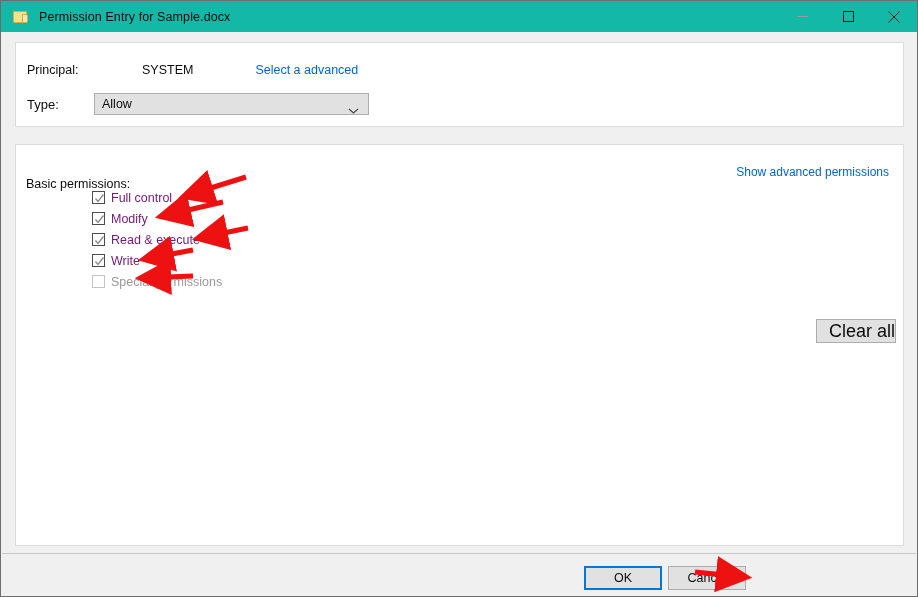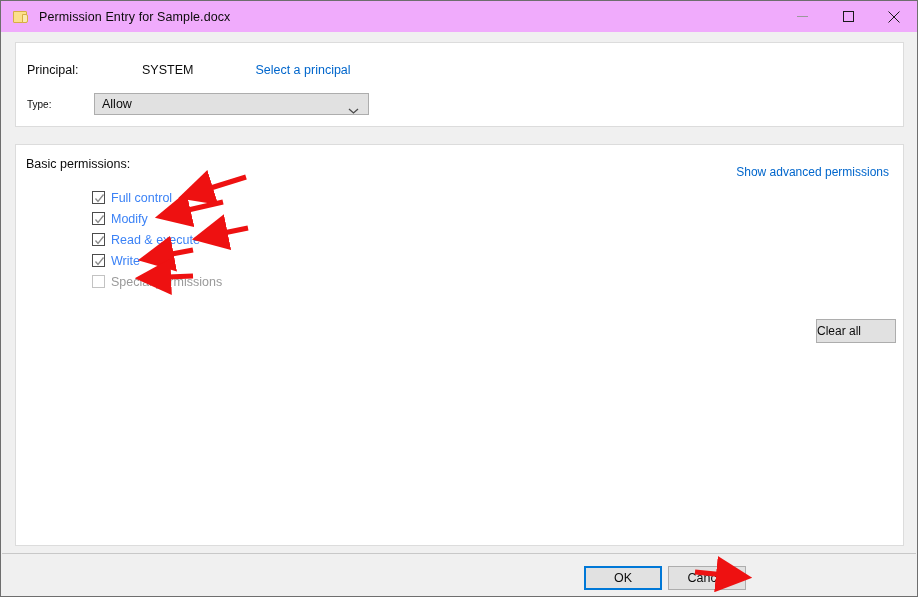--- a/index.html
+++ b/index.html
@@ -20,21 +20,21 @@
     border: 1px solid #6e6e6e;
     overflow: hidden;
   }
 
   
   #titlebar {
     position: absolute;
     left: 0; top: 0;
     width: 916px;
     height: 31px;
-    background: #f0abfc;
+    background: #14b8a6;
     display: flex;
     align-items: center;
   }
   #title-folder-icon {
     margin-left: 12px;
     width: 17px;
     height: 15px;
     position: relative;
     flex: none;
   }
@@ -130,21 +130,21 @@
 
   
   #type-row {
     position: absolute;
     left: 11px;
     top: 50px;
     display: flex;
     align-items: center;
   }
   #type-label {
-    font-size: 10px;
+    font-size: 13px;
     color: #0c0c0c;
     width: 67px;
   }
   #type-select {
     position: relative;
     width: 275px;
     height: 22px;
     background: #e1e1e1;
     border: 1px solid #adadad;
     box-sizing: border-box;
@@ -163,21 +163,21 @@
     top: 50%;
     transform: translateY(-50%);
     width: 11px;
     height: 7px;
   }
 
   
   #basic-permissions-label {
     position: absolute;
     left: 10px;
-    top: 12px;
+    top: 32px;
     font-size: 12.5px;
     color: #0c0c0c;
   }
   #show-advanced-link {
     position: absolute;
     right: 14px;
     top: 20px;
     font-size: 12px;
     color: #0066cc;
     text-decoration: none;
@@ -211,42 +211,42 @@
     background: #ffffff;
   }
   .cb svg {
     position: absolute;
     left: 1px;
     top: 1px;
   }
   .perm-label {
     margin-left: 6px;
     font-size: 12.5px;
-    color: #3b82f6;
+    color: #701a75;
     white-space: nowrap;
   }
   .perm-label.disabled { color: #9a9a9a; }
 
   
   #clear-all-button {
     position: absolute;
     left: 800px;
     top: 174px;
     width: 80px;
     height: 24px;
     background: #e1e1e1;
     border: 1px solid #adadad;
     box-sizing: border-box;
     font-family: "Liberation Sans", sans-serif;
-    font-size: 12px;
+    font-size: 18px;
     color: #0c0c0c;
     cursor: default;
     padding: 0;
     line-height: 22px;
-    text-align: left;
+    text-align: right;
   }
 
   
   #footer-separator {
     position: absolute;
     left: 1px;
     top: 552px;
     width: 914px;
     height: 1px;
     background: #c8c8c8;
@@ -321,21 +321,21 @@
         <line x1="0.5" y1="0.5" x2="11.5" y2="11.5" stroke="#1a1a1a" stroke-width="1"></line>
         <line x1="11.5" y1="0.5" x2="0.5" y2="11.5" stroke="#1a1a1a" stroke-width="1"></line>
       </svg>
   </div>
 
   <div class="panel" id="panel-top">
 
     <div id="principal-row">
       <span id="principal-label">Principal:</span>
       <span id="principal-value">SYSTEM</span>
-      <span id="select-principal-link">Select a principal</span>
+      <span id="select-principal-link">Select a advanced</span>
     </div>
 
     <div id="type-row">
       <span id="type-label">Type:</span>
       <div id="type-select">
         <span id="type-select-value">Allow</span>
         <span id="type-select-arrow">
           <svg width="11" height="7" viewBox="0 0 11 7">
               <polyline points="1,1.5 5.5,5.5 10,1.5" fill="none" stroke="#4a4a4a" stroke-width="1.3"></polyline>
             </svg>

